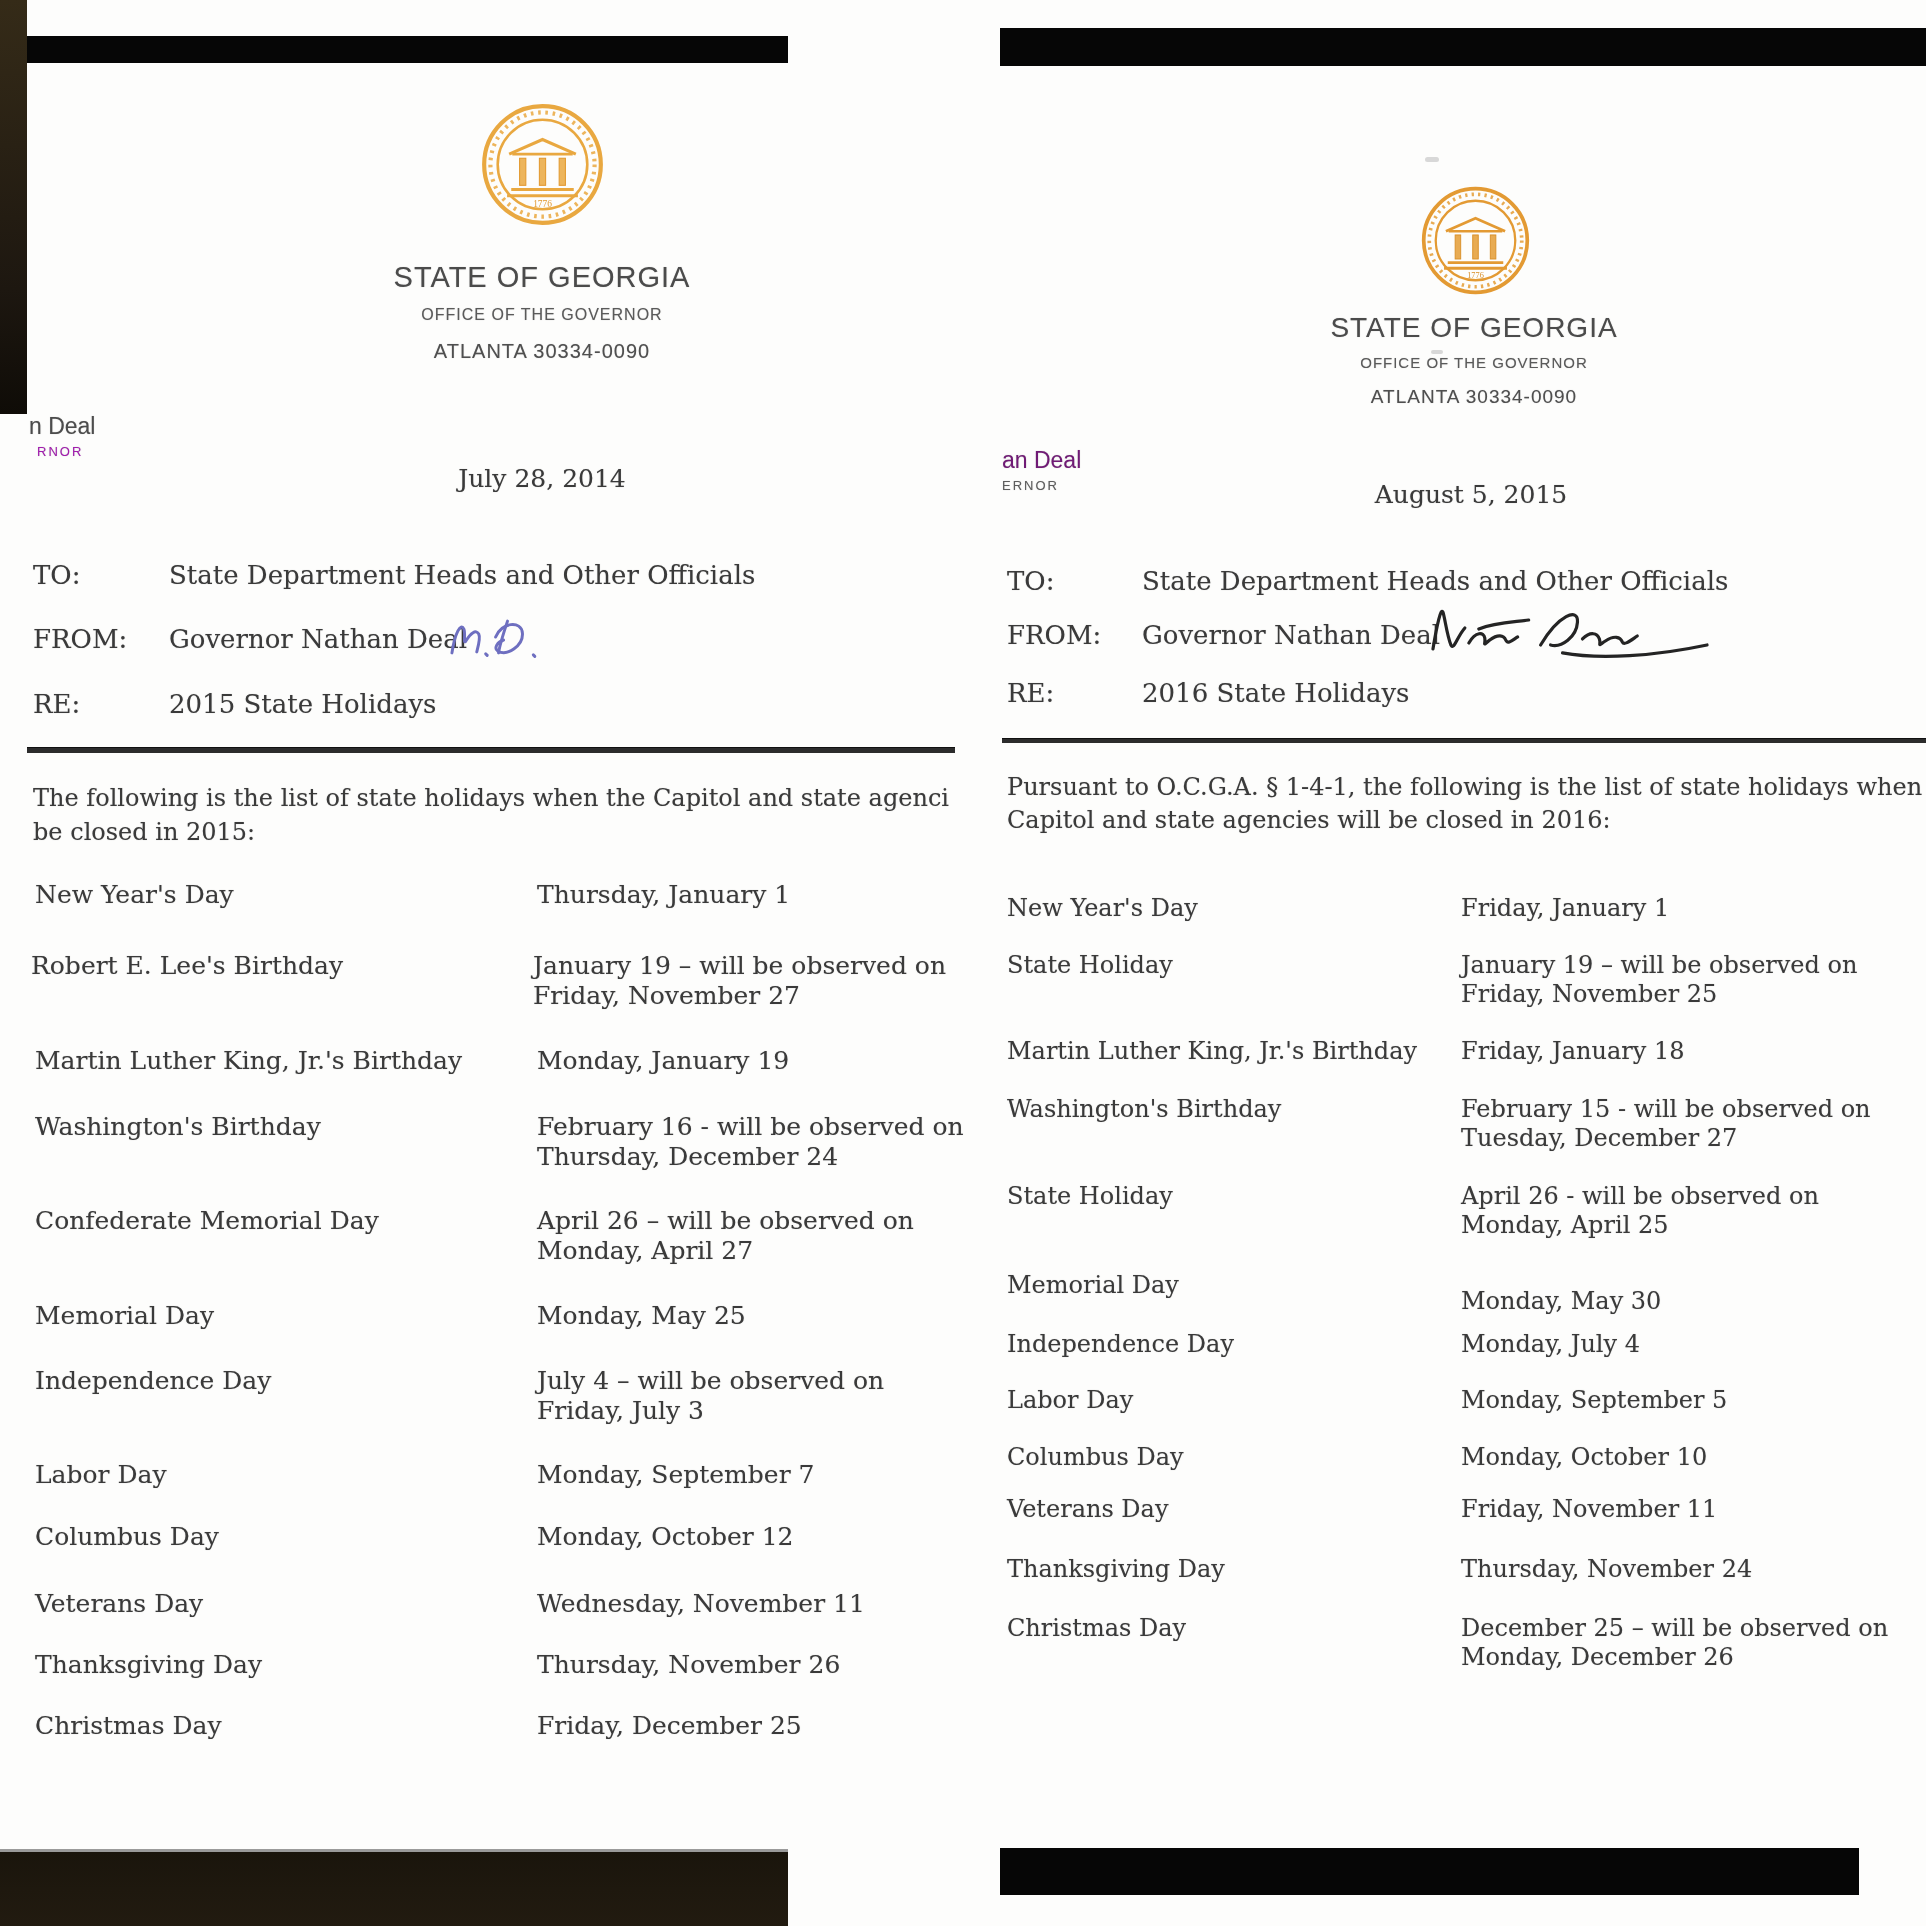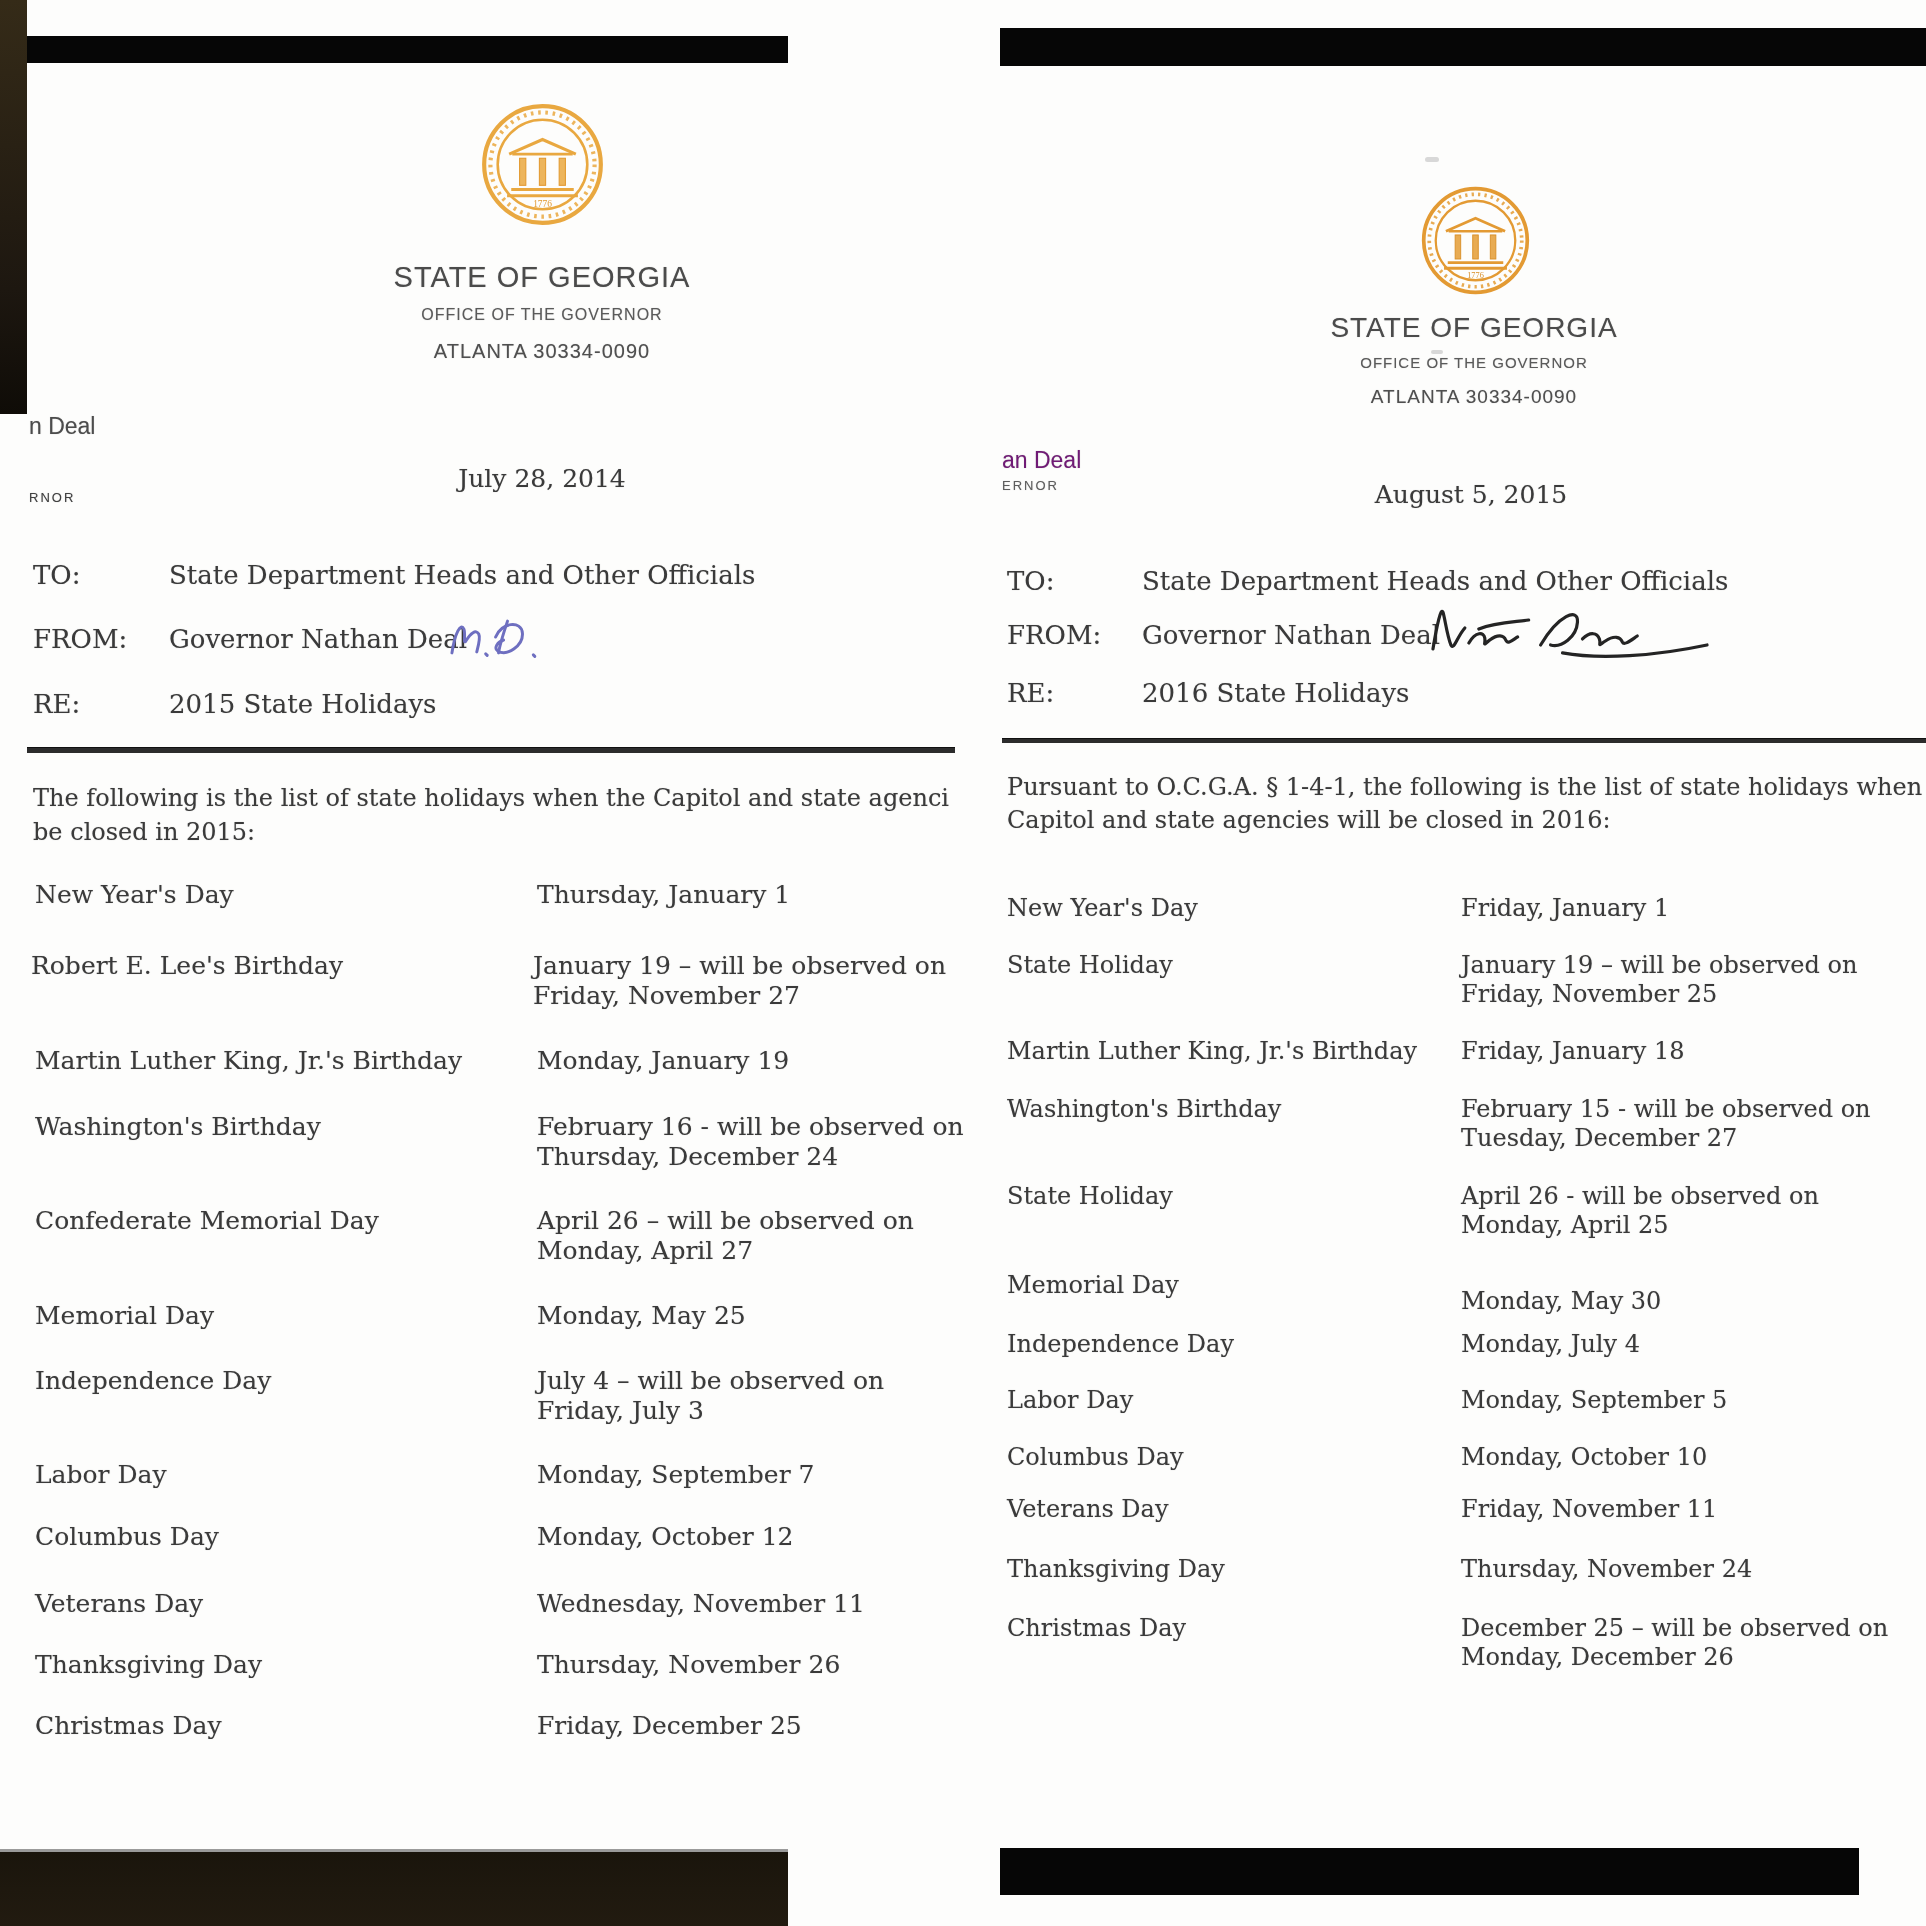--- a/index.html
+++ b/index.html
@@ -45,21 +45,21 @@
     <rect x="76" y="54" width="6" height="26" fill="#edb55c" stroke="#e2992f" stroke-width="1"></rect>
     <path d="M30,84 L90,84 M26,90 L94,90" stroke="#e9a840" stroke-width="3" fill="none"></path>
     <text x="60" y="101" text-anchor="middle" font-size="9" fill="#e2992f" font-family="serif">1776</text>
   </svg>
 
   <div class="abs sans center soft" style="left:542px;top:261px;font-size:29px;letter-spacing:1px;color:#4b4b4b;">STATE OF GEORGIA</div>
   <div class="abs sans center soft" style="left:542px;top:306px;font-size:16px;letter-spacing:1px;color:#5a5a5a;">OFFICE OF THE GOVERNOR</div>
   <div class="abs sans center soft" style="left:542px;top:340px;font-size:20px;letter-spacing:1px;color:#4f4f4f;">ATLANTA 30334-0090</div>
 
   <div class="abs sans soft" style="left:29px;top:413px;font-size:23px;color:#4c4c4c;">n Deal</div>
-  <div class="abs sans soft" style="left:29px;top:444px;font-size:13px;letter-spacing:2px;color:#404040;margin-top:46px;">RNOR</div>
+  <div class="abs sans soft" style="left:37px;top:444px;font-size:13px;letter-spacing:2px;color:#a21caf;">RNOR</div>
 
   <div class="abs center soft" style="left:542px;top:464px;font-size:25px;">July 28, 2014</div>
 
   <div class="abs label soft" style="left:33px;top:560px;">TO:</div>
   <div class="abs val soft" style="left:169px;top:560px;">State Department Heads and Other Officials</div>
 
   <div class="abs label soft" style="left:33px;top:624px;">FROM:</div>
   <div class="abs val soft" style="left:169px;top:624px;">Governor Nathan Deal</div>
   <svg class="abs" style="left:446px;top:607px;" width="129" height="64" viewBox="0 0 130 64" aria-label="N.D.">
     <g fill="none" stroke="#6e6fc0" stroke-width="3" stroke-linecap="round" stroke-linejoin="round">

